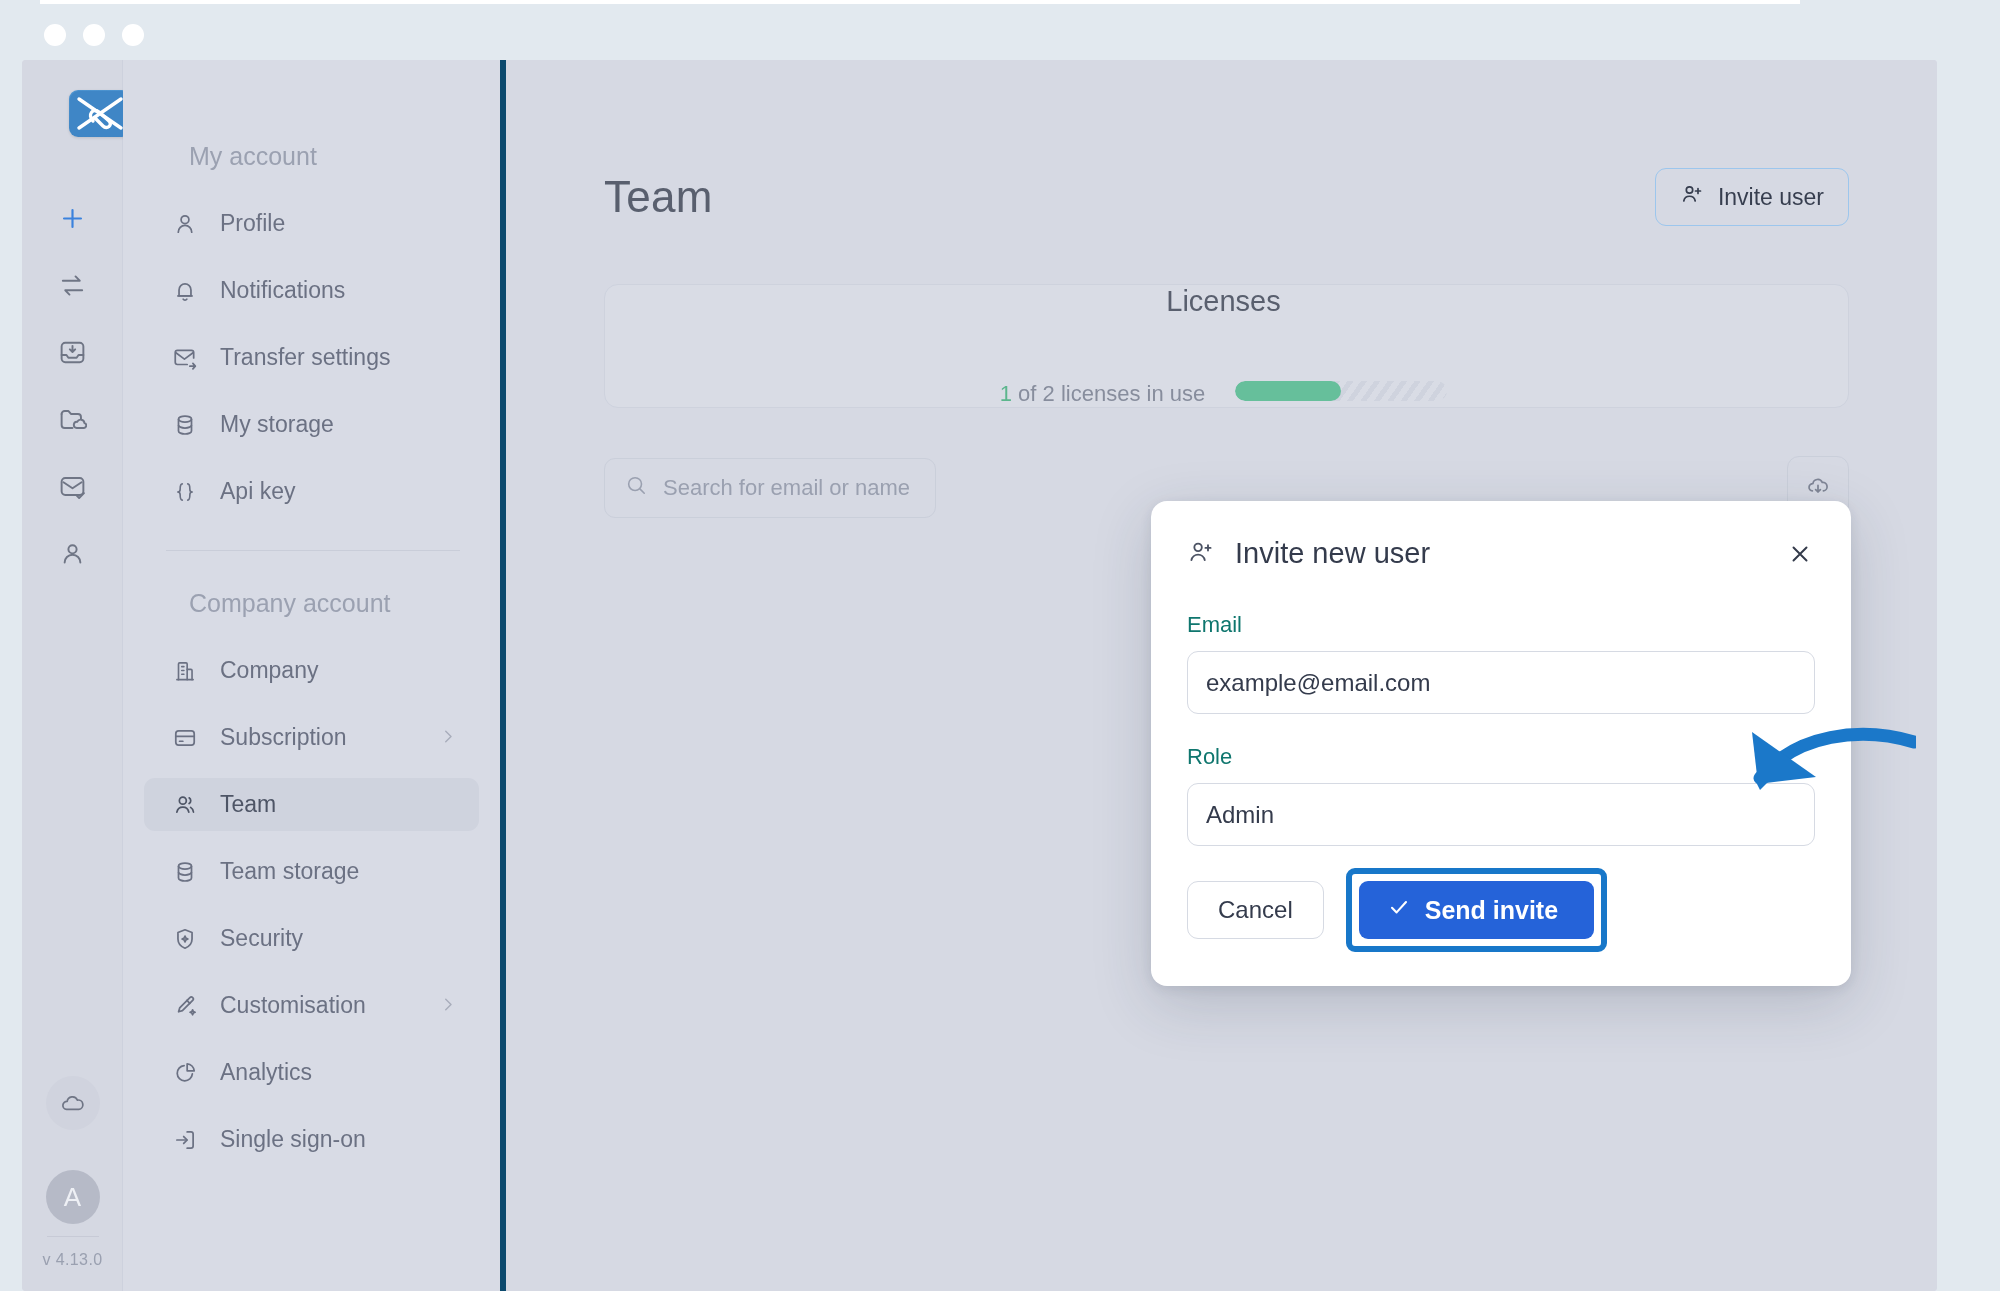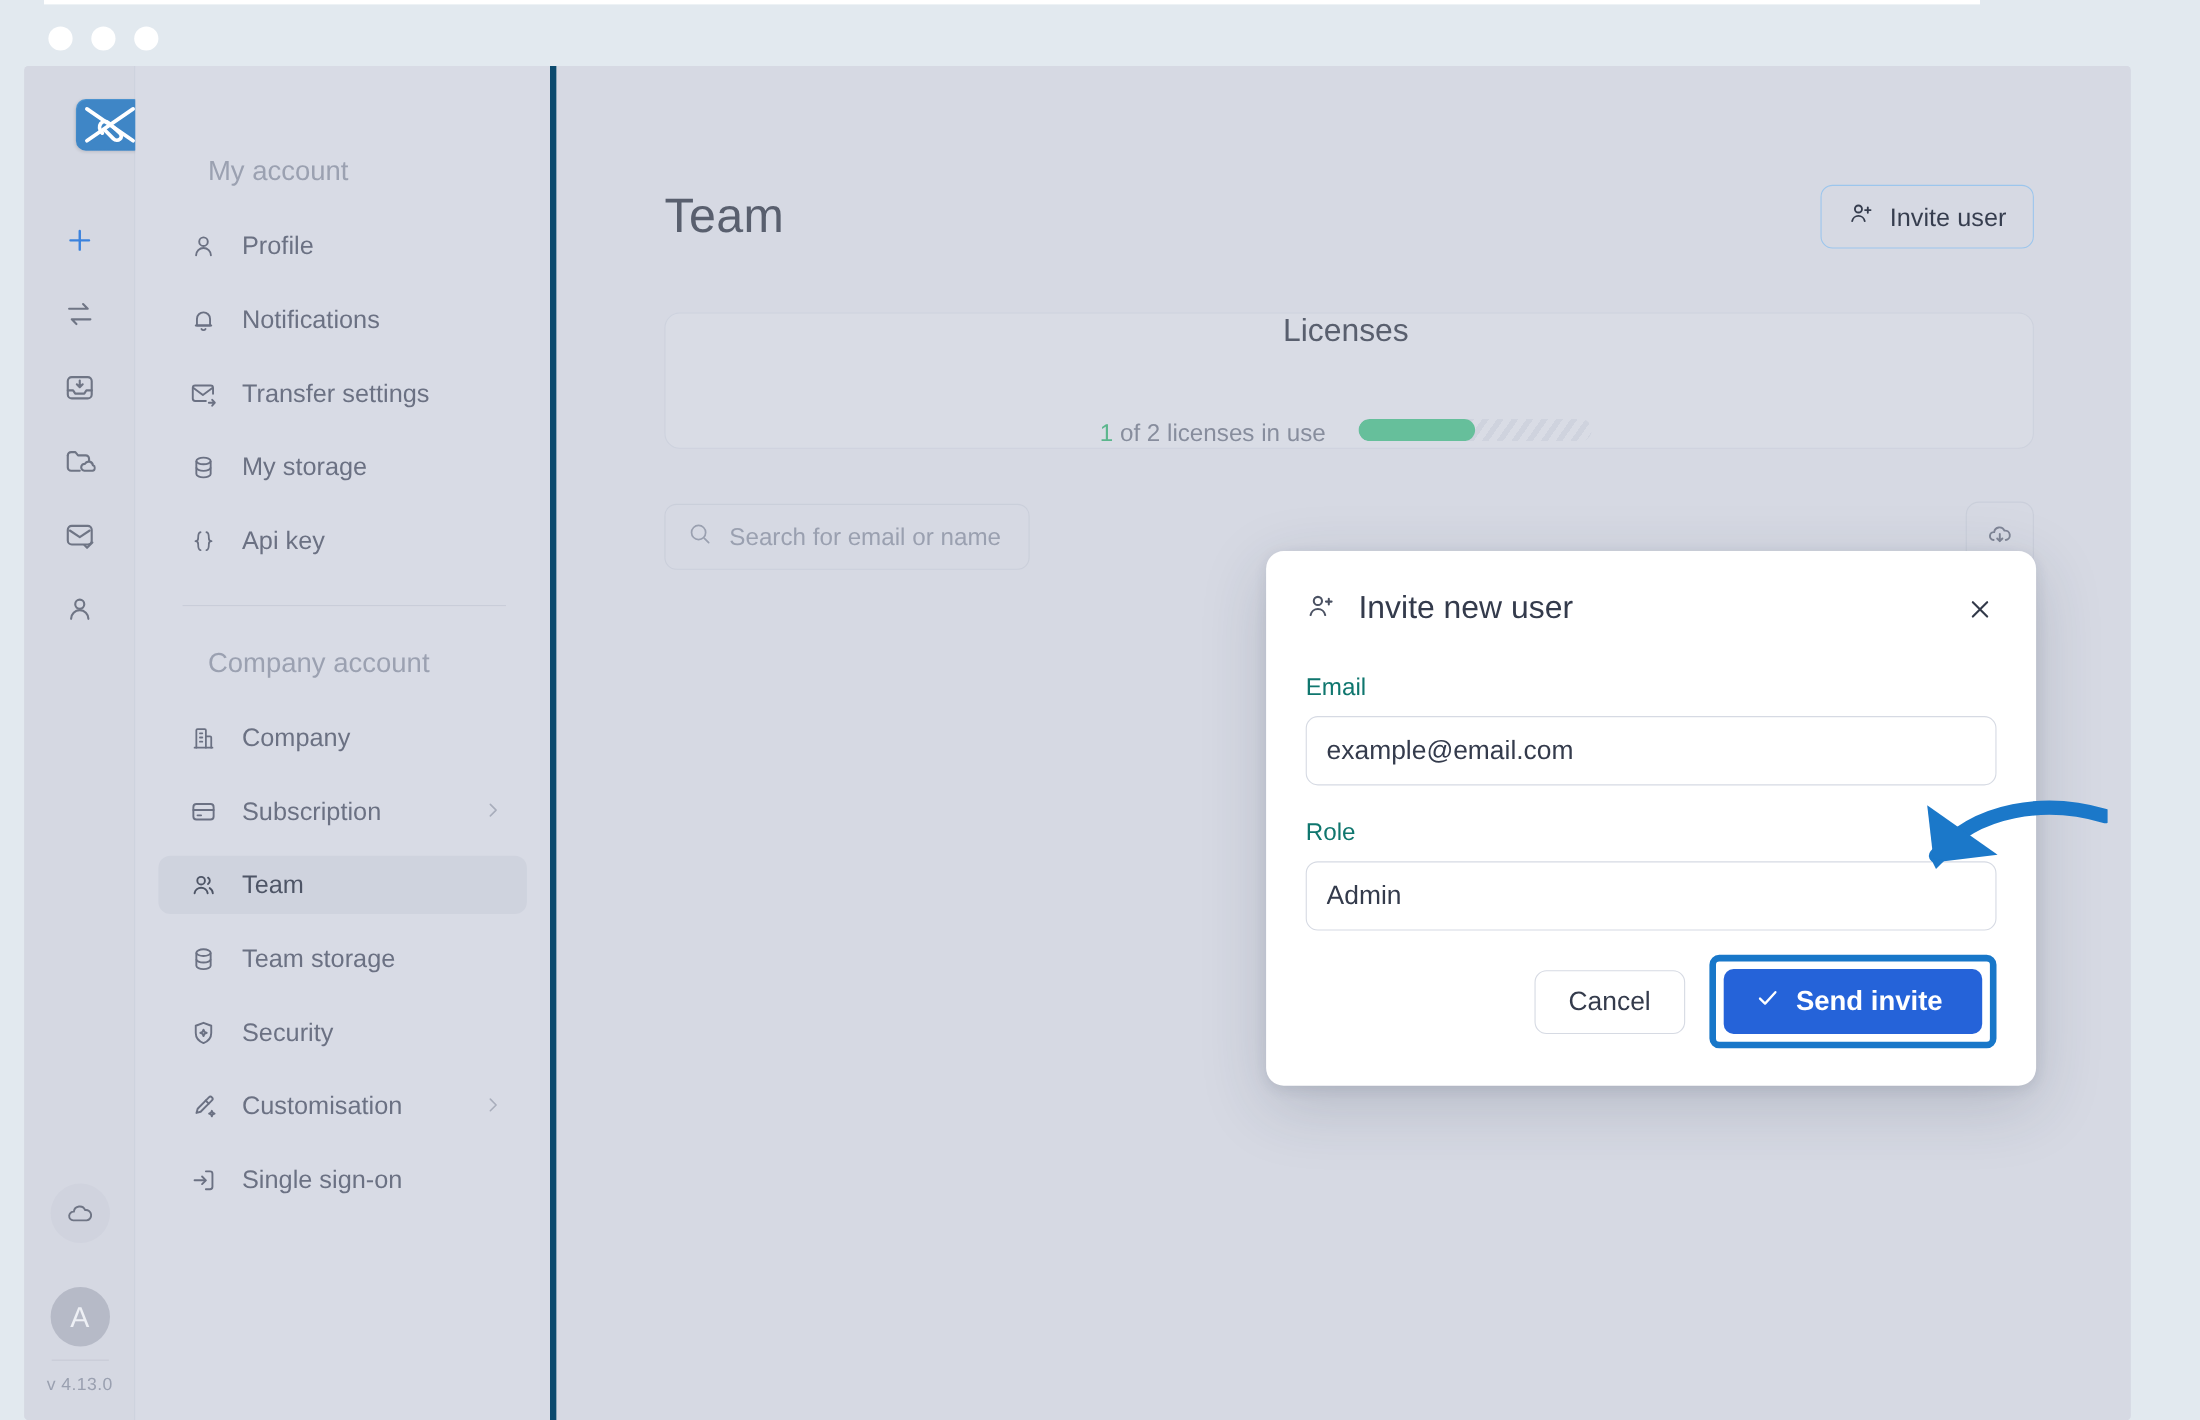--- a/index.html
+++ b/index.html
@@ -261,21 +261,21 @@
     border: 1px solid #d6dae3; border-radius: 11px;
     padding: 0 18px;
     font-size: 24px; color: #343b4c;
     font-family: "Liberation Sans", sans-serif;
     background: #fff;
     outline: none;
   }
   .field-block { margin-bottom: 30px; }
   .field-block.last { margin-bottom: 16px; }
   .modal-actions {
-    display: flex; justify-content: flex-end; align-items: center; gap: 22px;
+    display: flex; justify-content: flex-start; align-items: center; gap: 22px;
     margin-top: 22px;
   }
   .btn-cancel {
     border: 1px solid #d6dae3; background: #fff;
     border-radius: 11px;
     padding: 14px 30px;
     font-size: 24px; color: #343b4c;
     font-family: "Liberation Sans", sans-serif;
     cursor: pointer;
   }
@@ -513,20 +513,29 @@
             </svg>
         </span>
         <span>Customisation</span>
         <span class="sb-chevron">
           <svg width="18" height="18" viewBox="0 0 24 24" fill="none" stroke="currentColor" stroke-width="1.9" stroke-linecap="round" stroke-linejoin="round">
               <path d="M9 5l7 7-7 7"></path>
             </svg>
         </span>
       </div>
 
+      <div class="sb-item">
+        <span class="sb-icon">
+          <svg width="26" height="26" viewBox="0 0 24 24" fill="none" stroke="currentColor" stroke-width="1.6" stroke-linecap="round" stroke-linejoin="round">
+              <path d="M11.2 5.2a7 7 0 1 0 7.6 7.6"></path>
+              <path d="M14 3.5a7 7 0 0 1 6.5 6.5H14z"></path>
+            </svg>
+        </span>
+        <span>Analytics</span>
+      </div>
 
       <div class="sb-item">
         <span class="sb-icon">
           <svg width="26" height="26" viewBox="0 0 24 24" fill="none" stroke="currentColor" stroke-width="1.6" stroke-linecap="round" stroke-linejoin="round">
               <path d="M14 4.5h3.5a2 2 0 0 1 2 2v11a2 2 0 0 1-2 2H14"></path>
               <path d="M4.5 12h9"></path>
               <path d="M10.8 8.8 14 12l-3.2 3.2"></path>
             </svg>
         </span>
         <span>Single sign-on</span>

